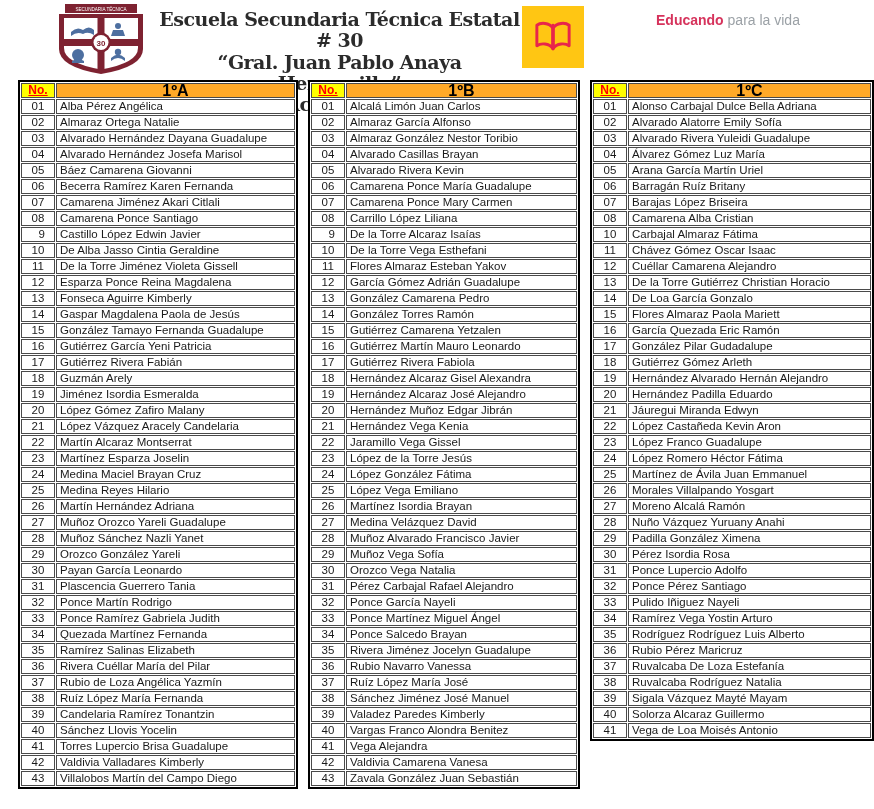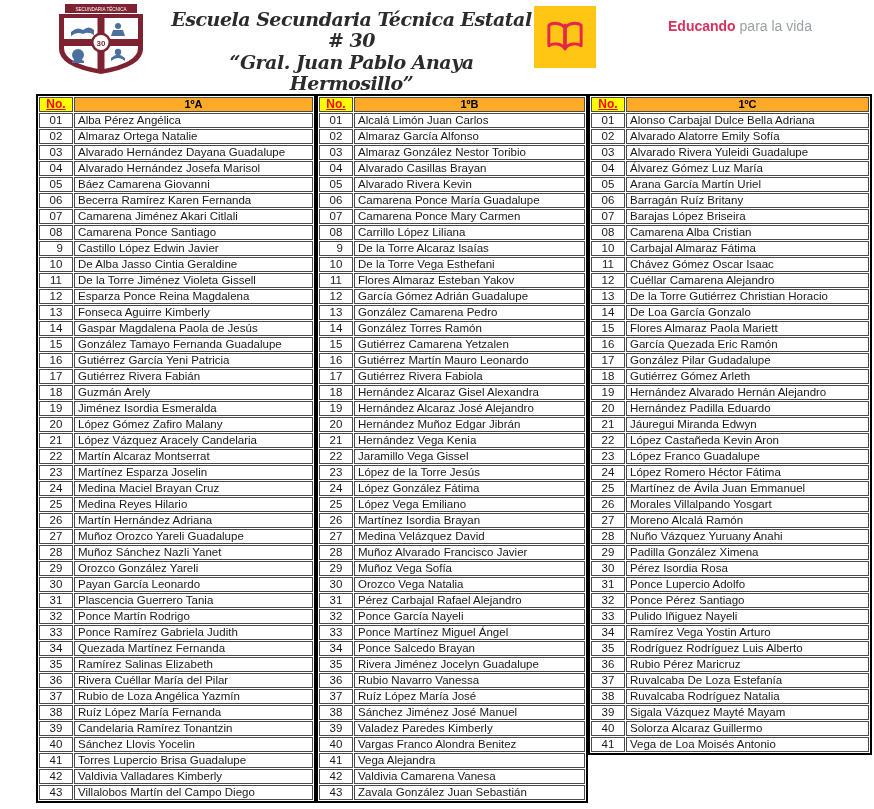--- a/index.html
+++ b/index.html
@@ -18,57 +18,56 @@
     display: flex;
     align-items: flex-start;
     height: 78px;
     padding-top: 3px;
   }
   .crest-wrap { margin-left: 45px; width: 112px; height: 72px; flex: 0 0 auto; }
   .crest-wrap svg { width: 100%; height: 100%; display: block; }
 
   .title-block {
     width: 365px;
-    margin-left: 12px;
+    margin-left: 0;
     text-align: center;
     padding-top: 6px;
     font-family: "DejaVu Serif", serif;
     font-weight: bold;
     color: #2b2b2b;
     line-height: 1.12;
-    font-style: italic;
   }
   .title-block .t1 { font-size: 19px; letter-spacing: -0.5px; }
   .title-block .t2 { font-size: 19px; letter-spacing: -0.5px; }
   .title-block .t3 { font-size: 19px; letter-spacing: -0.5px; }
 
   .book-icon-wrap {
     width: 62px; height: 62px;
     margin-left: 0px; margin-top: 3px;
     background: #FFC613;
     display: flex; align-items: center; justify-content: center;
     flex: 0 0 auto;
   }
   .book-icon-wrap svg { width: 44px; height: 44px; }
 
   .recrea-block { margin-left: 72px; margin-top: 8px; flex: 0 0 auto; }
   .recrea-brand { font-size: 37px; line-height: 1; white-space: nowrap; }
   .recrea-brand .re { color: #D6335C; font-weight: bold; font-family: "Liberation Sans", sans-serif; letter-spacing: -1px; }
   .recrea-brand .crea { color: #9BA1A6; font-style: italic; font-family: "Liberation Sans", sans-serif; letter-spacing: -1px; }
-  .recrea-tagline { font-size: 14px; margin-top: 7px; white-space: nowrap; }
+  .recrea-tagline { font-size: 14px; margin-top: 1px; white-space: nowrap; }
   .recrea-tagline .edu { color: #D6335C; font-weight: bold; }
   .recrea-tagline .rest { color: #9BA1A6; }
 
   
   .tables {
     display: flex;
     align-items: flex-start;
-    padding-left: 36px;
-    margin-top: 16px;
-    gap: 0;
+    padding-left: 18px;
+    margin-top: 2px;
+    gap: 10px;
   }
   table.roster {
     border-collapse: separate;
     border-spacing: 1px;
     border: 2px solid #000000;
     background: #ffffff;
   }
   .roster-a { width: 280px; }
   .roster-b { width: 272px; }
   .roster-c { width: 284px; }
@@ -88,21 +87,21 @@
     font-weight: bold;
     text-decoration: underline;
     font-size: 12px;
     text-align: center;
     width: 34px;
   }
   table.roster th.grp-h {
     background: #FFA928;
     color: #000000;
     font-weight: bold;
-    font-size: 11px;
+    font-size: 16px;
     text-align: center;
   }
   table.roster td.no {
     text-align: center;
     color: #1a1a1a;
   }
   table.roster td.no.single {
     text-align: right;
     padding-right: 9px;
   }

